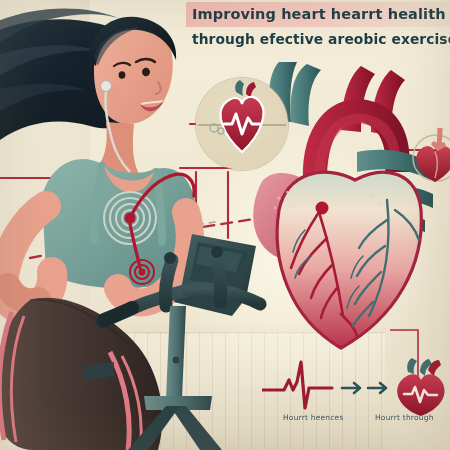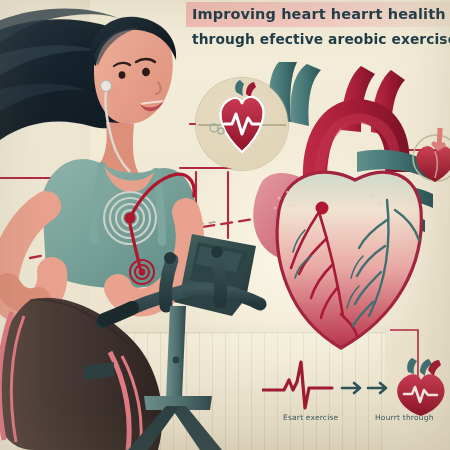--- a/index.html
+++ b/index.html
@@ -369,21 +369,21 @@
     <path d="M106,30 L124,30 M118,25 L124,30 L118,35" fill="none" stroke="#2c5458" stroke-width="2.6" stroke-linecap="round" stroke-linejoin="round"></path>
 
     <path d="M146,14 C144,8 146,2 150,0 L155,3 C152,7 151,11 152,16 Z" fill="#3f6f70"></path>
     <path d="M158,14 C158,7 162,2 167,1 L170,6 C165,9 163,13 163,18 Z" fill="#3f6f70"></path>
     <path d="M166,12 C168,6 172,2 177,2 L179,7 C175,10 172,14 172,19 Z" fill="#9e1b33"></path>
     <path d="M138,24 C146,14 156,14 159,22 C163,14 174,14 180,24
              C188,38 176,52 159,58 C140,52 130,36 138,24 Z" fill="url(#bhh)"></path>
     <path d="M142,36 L150,36 L153,29 L158,44 L162,32 L166,37 L175,37" fill="none" stroke="#f6e6e2" stroke-width="2.6" stroke-linecap="round" stroke-linejoin="round"></path>
   </svg>
 
-  <div class="cap left">Esart exercise</div>
+  <div class="cap left">Hourrt heences</div>
   <div class="cap right">Hourrt through</div>
 
   <div class="title-wrap">
     <div class="title-line l1">Improving heart hearrt  healith</div>
     <div class="title-line l2">through efective  areobic exercise</div>
   </div>
 
   <div class="vignette"></div>
 </div>
 

